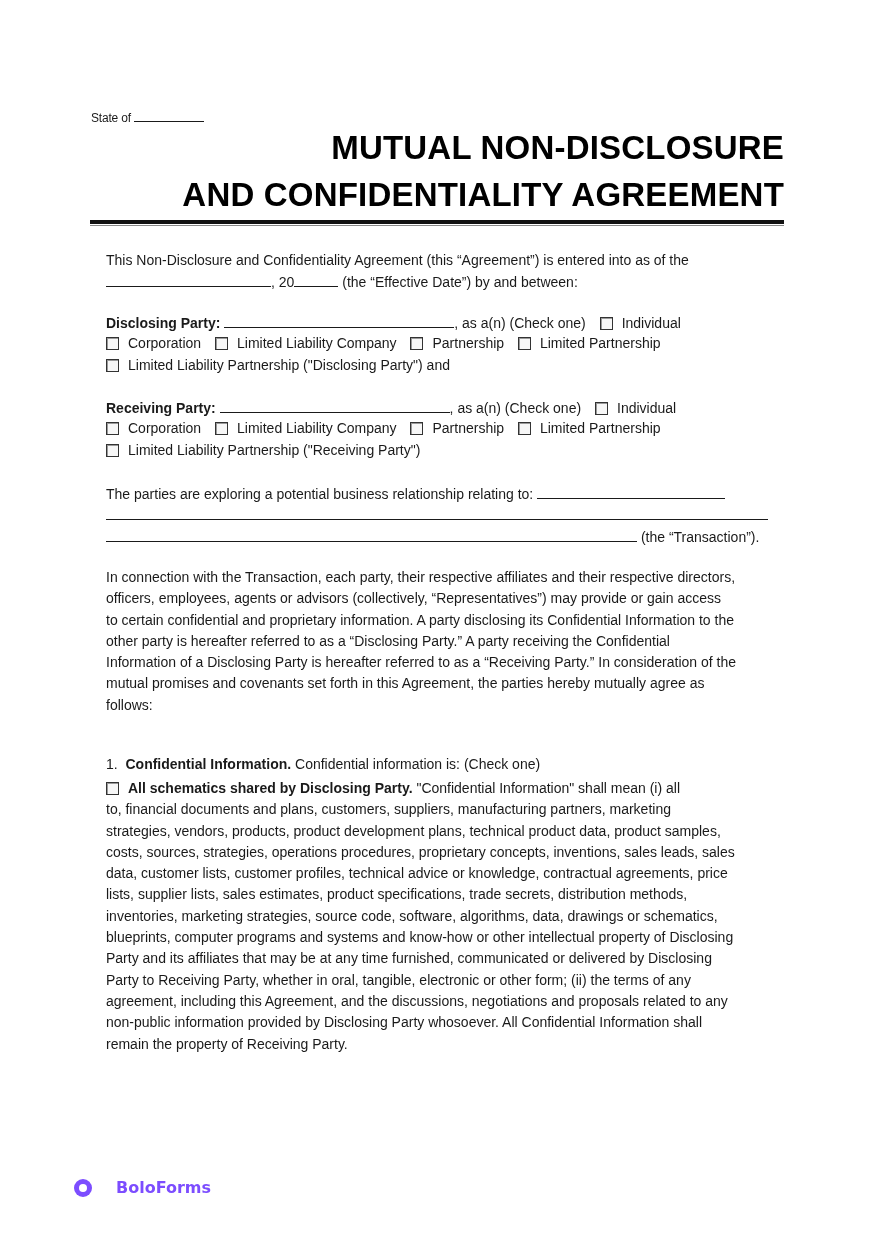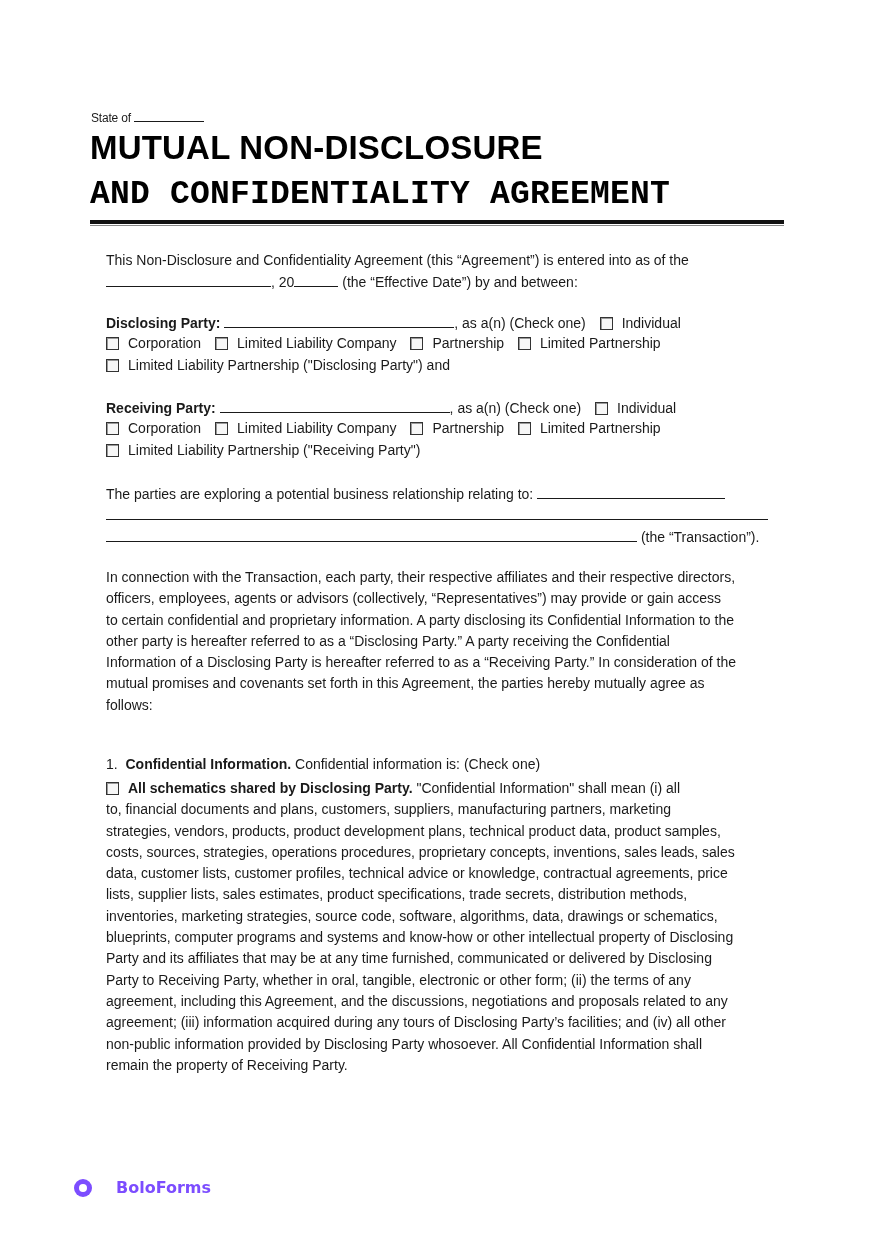--- a/index.html
+++ b/index.html
@@ -1,24 +1,24 @@
 <!DOCTYPE html>
 <html><head>
 <meta charset="utf-8">
 <style>
   html, body { margin: 0; padding: 0; background: #ffffff; }
   body { width: 875px; height: 1238px; position: relative; overflow: hidden;
          font-family: "Liberation Sans", sans-serif; color: #1a1a1a; }
   .page { position: absolute; left: 0; top: 0; width: 875px; height: 1238px; padding-left: 48px; }
   .state-of { position: absolute; left: 91px; top: 109px; font-size: 12px; letter-spacing: -0.2px; }
   .blank { display: inline-block; border-bottom: 1px solid #1a1a1a; height: 12px; vertical-align: baseline; }
-  .title { position: absolute; left: 90px; width: 694px; text-align: left; font-weight: bold;
+  .title { position: absolute; left: 90px; width: 694px; text-align: right; font-weight: bold;
            font-size: 33px; letter-spacing: 0.2px; color: #000; line-height: 40px; }
   .title.l1 { top: 128px; }
-  .title.l2 { top: 175px; font-family: Liberation Mono, monospace; }
+  .title.l2 { top: 175px; }
   .rule-thick { position: absolute; left: 90px; top: 220px; width: 694px; height: 4px; background: #111; }
   .rule-thin { position: absolute; left: 90px; top: 225px; width: 694px; height: 1px; background: #888; }
   .text { position: absolute; left: 106px; width: 665px; font-size: 14px; line-height: 21.3px; }
   .line { white-space: nowrap; height: 21.3px; }
   .ul { display: inline-block; border-bottom: 1px solid #1a1a1a; height: 15px; vertical-align: baseline; }
   .cb { display: inline-block; width: 13px; height: 13px; border: 1.5px solid #333; box-shadow: inset 1px 1px 0 #999;
         background: #f7f7f7; vertical-align: -2px; margin-right: 9px; box-sizing: border-box; }
   .cb-sp { margin-left: 10px; }
   b { font-weight: bold; }
   .logo { position: absolute; left: 74px; top: 1178px; display: flex; align-items: center; gap: 24px; text-align: center; }
@@ -119,21 +119,20 @@
     <div class="line">to, financial documents and plans, customers, suppliers, manufacturing partners, marketing</div>
     <div class="line">strategies, vendors, products, product development plans, technical product data, product samples,</div>
     <div class="line">costs, sources, strategies, operations procedures, proprietary concepts, inventions, sales leads, sales</div>
     <div class="line">data, customer lists, customer profiles, technical advice or knowledge, contractual agreements, price</div>
     <div class="line">lists, supplier lists, sales estimates, product specifications, trade secrets, distribution methods,</div>
     <div class="line">inventories, marketing strategies, source code, software, algorithms, data, drawings or schematics,</div>
     <div class="line">blueprints, computer programs and systems and know-how or other intellectual property of Disclosing</div>
     <div class="line">Party and its affiliates that may be at any time furnished, communicated or delivered by Disclosing</div>
     <div class="line">Party to Receiving Party, whether in oral, tangible, electronic or other form; (ii) the terms of any</div>
     <div class="line">agreement, including this Agreement, and the discussions, negotiations and proposals related to any</div>
-    <div class="line">agreement; (iii) information acquired during any tours of Disclosing Party’s facilities; and (iv) all other</div>
     <div class="line">non-public information provided by Disclosing Party whosoever. All Confidential Information shall</div>
     <div class="line">remain the property of Receiving Party.</div>
   </div>
 
   <div class="logo">
     <span class="logo-mark"></span>
     <span class="logo-text">BoloForms</span>
   </div>
 
 </div>

